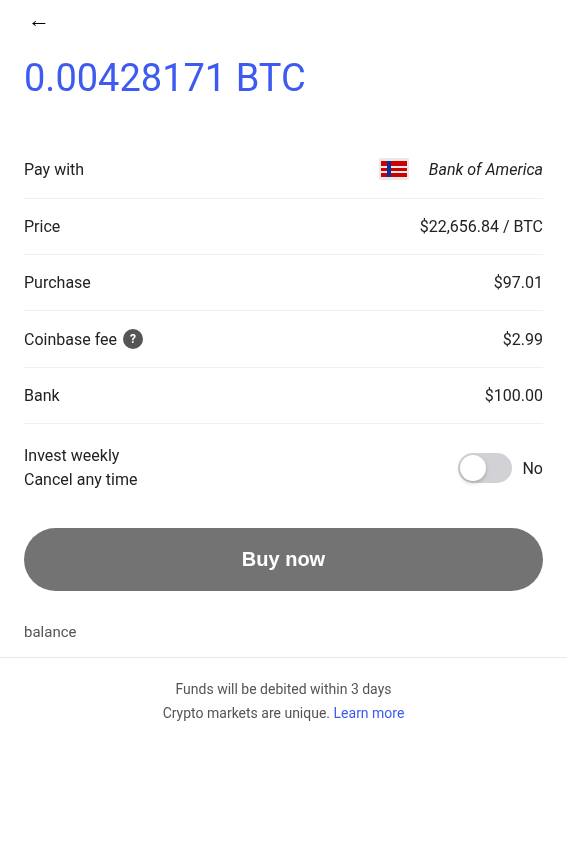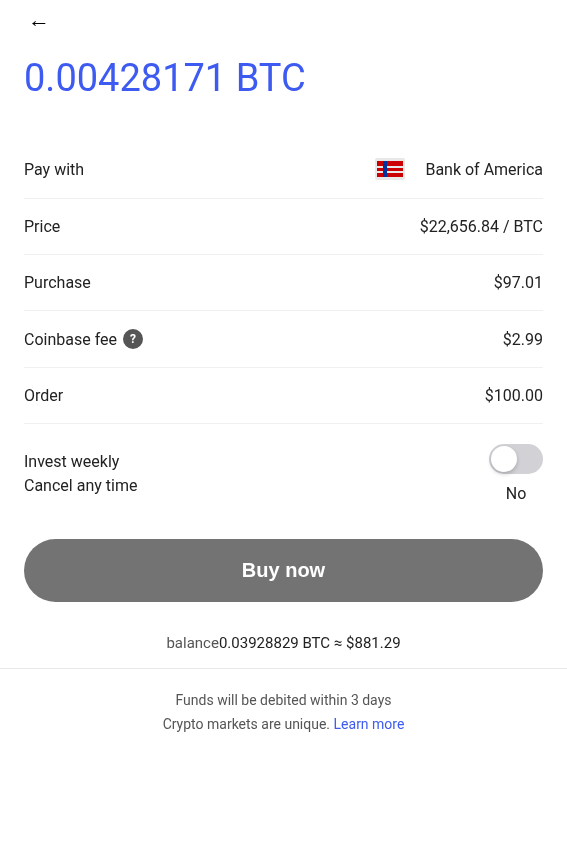--- a/index.html
+++ b/index.html
@@ -79,20 +79,21 @@
 
     .detail-value {
       font-size: 16px;
       color: #222;
     }
 
     .bank-row {
       display: flex;
       align-items: center;
       gap: 20px;
+      font-style: italic;
     }
 
     .help-icon {
       width: 20px;
       height: 20px;
       background: #555;
       border-radius: 50%;
       display: flex;
       align-items: center;
       justify-content: center;
@@ -112,21 +113,20 @@
     .invest-label {
       font-size: 16px;
       color: #222;
       line-height: 1.5;
     }
 
     .invest-right {
       display: flex;
       align-items: center;
       gap: 10px;
-      flex-direction: column;
     }
 
     .toggle-container {
       position: relative;
       width: 54px;
       height: 30px;
     }
 
     .toggle-track {
       width: 54px;
@@ -161,21 +161,21 @@
       border: none;
       border-radius: 50px;
       font-size: 20px;
       font-weight: 700;
       cursor: pointer;
     }
 
     .balance-row {
       display: flex;
       align-items: center;
-      justify-content: center;
+      justify-content: space-between;
       padding: 16px 24px;
     }
 
     .balance-label {
       font-size: 15px;
       color: #555;
     }
 
     .balance-value {
       font-size: 15px;
@@ -256,21 +256,21 @@
 
   <div class="detail-row">
     <span class="detail-label">
       <span>Coinbase fee</span>
       <span class="help-icon">?</span>
     </span>
     <span class="detail-value">$2.99</span>
   </div>
 
   <div class="detail-row">
-    <span class="detail-label">Order</span>
+    <span class="detail-label">Bank</span>
     <span class="detail-value">$100.00</span>
   </div>
 
   <div class="invest-row">
     <div class="invest-label">
       <div>Invest weekly</div>
       <div>Cancel any time</div>
     </div>
     <div class="invest-right">
       <div class="toggle-container">
@@ -283,21 +283,20 @@
   </div>
 
 </div>
 
 
 <button class="buy-button">Buy now</button>
 
 
 <div class="balance-row">
   <span class="balance-label">balance</span>
-  <span class="balance-value">0.03928829 BTC ≈ $881.29</span>
 </div>
 
 
 <div class="footer-divider"></div>
 
 
 <div class="footer-text">
   <div>Funds will be debited within 3 days</div>
   <div>
     <span>Crypto markets are unique.</span>

